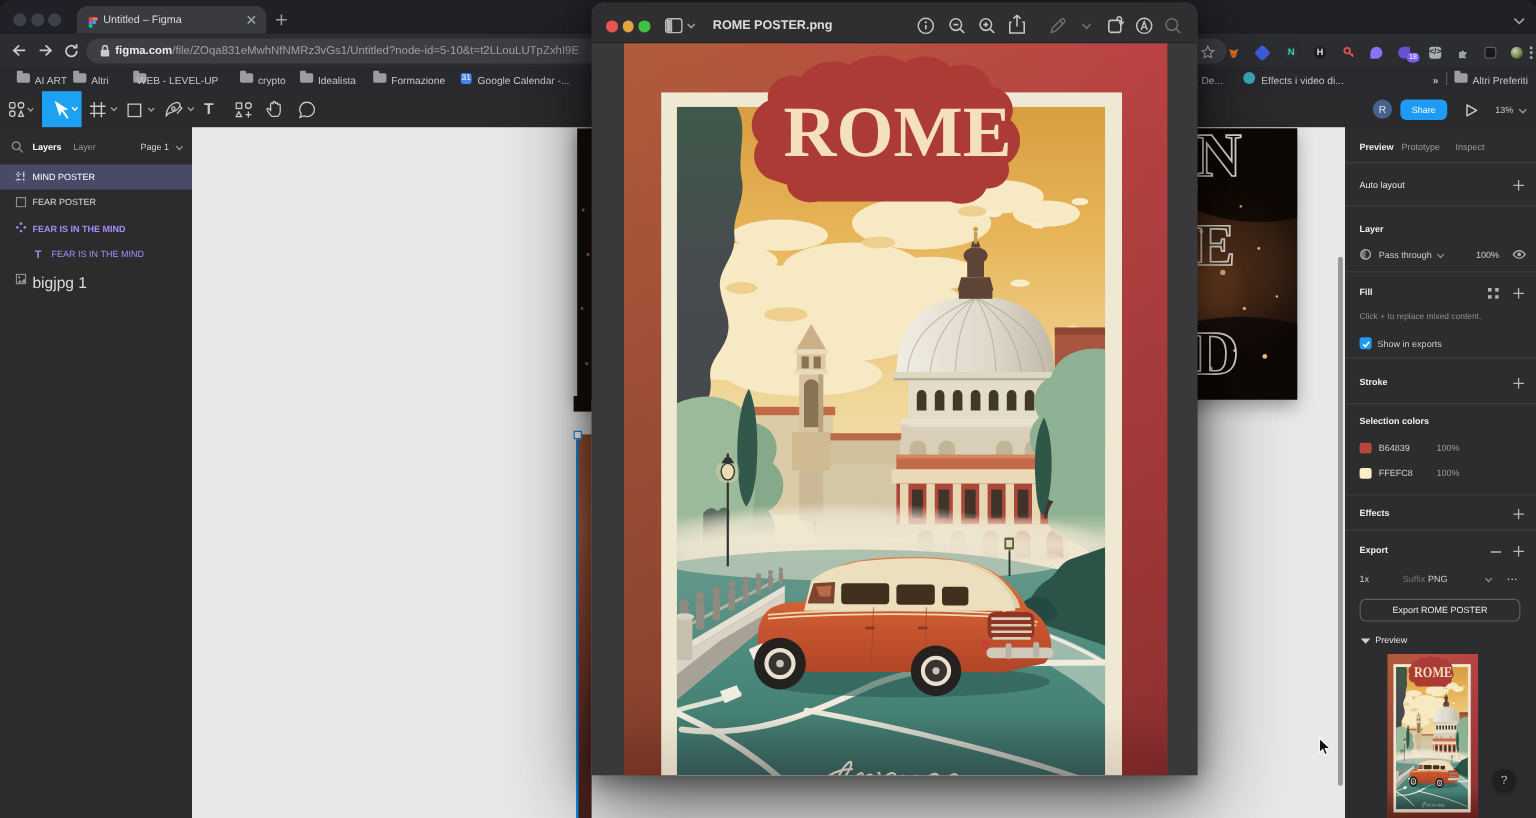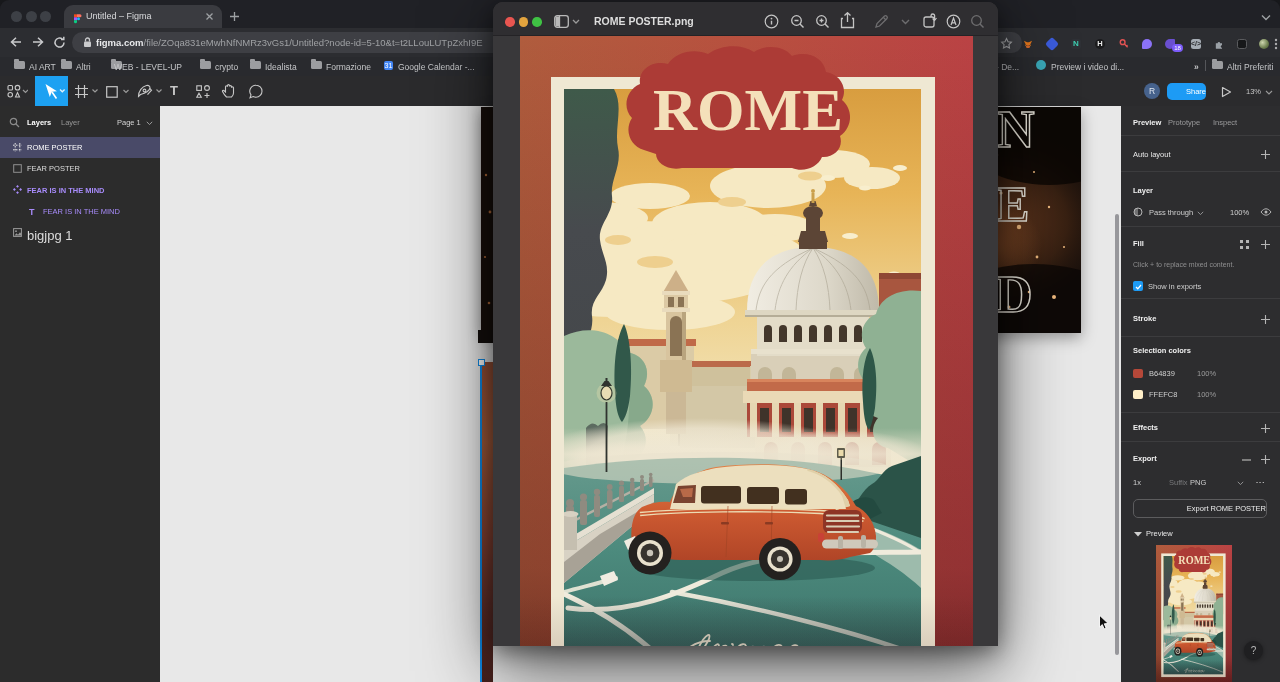--- a/index.html
+++ b/index.html
@@ -81,21 +81,21 @@
 <div class="bmf" style="left:200px"></div>
 <div class="bmt" style="left:215px">crypto</div>
 <div class="bmf" style="left:250px"></div>
 <div class="bmt" style="left:265px">Idealista</div>
 <div class="bmf" style="left:311px"></div>
 <div class="bmt" style="left:326px">Formazione</div>
 <div class="abs" style="left:384px;top:61px;width:9px;height:9px;border-radius:2px;background:#4285f4;color:#fff;font-size:7px;text-align:center;line-height:9.5px">31</div>
 <div class="bmt" style="left:398px">Google Calendar -...</div>
 <div class="bmt" style="left:996px">- De...</div>
 <div class="abs" style="left:1036px;top:60px;width:10px;height:10px;border-radius:50%;background:#3aa8b8"></div>
-<div class="bmt" style="left:1051px">Preview i video di...</div>
+<div class="bmt" style="left:1051px">Effects i video di...</div>
 <div class="bmt" style="left:1194px;font-weight:bold">»</div>
 <div class="abs" style="left:1205px;top:60px;width:1px;height:11px;background:#55565a"></div>
 <div class="bmf" style="left:1212px"></div>
 <div class="bmt" style="left:1227px">Altri Preferiti</div>
 
 <style>.ex{position:absolute;top:38.5px;width:10px;height:10px;border-radius:2.5px}</style>
 <svg class="abs" style="left:1000px;top:37px" width="13" height="13" viewBox="0 0 13 13">
     <path d="M6.5 1.6l1.5 3.1 3.4.5-2.5 2.4.6 3.4-3-1.6-3 1.6.6-3.4L1.6 5.2l3.4-.5z" fill="none" stroke="#aaabad" stroke-width="1.1"></path>
   </svg>
 <svg class="ex" style="left:1023px;background:none" width="11" height="11" viewBox="0 0 11 11">
@@ -167,21 +167,21 @@
     </g>
 </svg>
 <svg class="abs" style="left:221px;top:83px" width="16" height="16" viewBox="0 0 16 16">
  <path d="M5.5 14c-1.5-1.5-3-3.5-4-5.5-.4-.8.6-1.6 1.3-1L4.5 9V3.8c0-.6.4-1 1-1s1 .4 1 1V2.6c0-.6.4-1 1-1s1 .4 1 1v1c0-.6.4-1 1-1s1 .4 1 1v1.2c0-.6.4-1 1-1s1 .4 1 1V10c0 2-1 3.2-2 4z" fill="none" stroke="#c7c7c7" stroke-width="1.1"></path>
 </svg>
 <svg class="abs" style="left:248px;top:84px" width="16" height="15" viewBox="0 0 16 15">
  <path d="M8 1.2a6 6 0 0 1 0 12c-1 0-2-.2-2.8-.6L2 13.8l1-3A6 6 0 0 1 8 1.2z" fill="none" stroke="#c7c7c7" stroke-width="1.1"></path>
 </svg>
 
 <div class="abs" style="left:1144px;top:83px;width:16px;height:16px;border-radius:50%;background:#46628c;color:#dfe6ef;font-size:8.5px;text-align:center;line-height:16px">R</div>
-<div class="abs" style="left:1167px;top:83px;width:39px;height:17px;border-radius:5px;background:#1d9bf5;color:#fff;font-size:7.5px;text-align:right;line-height:17px">Share</div>
+<div class="abs" style="left:1167px;top:83px;width:39px;height:17px;border-radius:5px;background:#1d9bf5;color:#fff;font-size:7.5px;text-align:center;line-height:17px">Share</div>
 <svg class="abs" style="left:1220px;top:85.5px" width="12" height="12" viewBox="0 0 12 12">
     <path d="M2.5 1.5l8 4.5-8 4.5z" fill="none" stroke="#c7c7c7" stroke-width="1.2" stroke-linejoin="round"></path>
   </svg>
 <div class="abs txt" style="left:1246px;top:87px;font-size:7.5px;color:#c7c7c7">13%</div>
 <svg class="abs" style="left:1265px;top:90px" width="8" height="6" viewBox="0 0 8 6">
     <path d="M1 1l3 3 3-3" stroke="#9a9a9a" stroke-width="1.1" fill="none"></path>
   </svg>
 
 <svg class="abs" style="left:9px;top:117px" width="11" height="11" viewBox="0 0 11 11">
     <circle cx="4.5" cy="4.5" r="3.2" fill="none" stroke="#8a8a8a" stroke-width="1.2"></circle>
@@ -192,21 +192,21 @@
 <div class="abs txt" style="left:117px;top:118px;font-size:7.5px;color:#d5d5d5">Page 1</div>
 <svg class="abs" style="left:146px;top:121px" width="7" height="5" viewBox="0 0 7 5">
     <path d="M.8.8L3.5 3.6 6.2.8" stroke="#9a9a9a" stroke-width="1" fill="none"></path>
   </svg>
 <div class="abs" style="left:0;top:137px;width:160px;height:21px;background:#494a68"></div>
 <svg class="abs" style="left:13px;top:143px" width="9" height="9" viewBox="0 0 9 9">
     <g stroke="#e8e8e8" stroke-width="1" stroke-dasharray="1.6 1.3">
       <path d="M2.2 0v9M6.8 0v9M0 2.2h9M0 6.8h9"></path>
     </g>
   </svg>
-<div class="abs txt" style="left:27px;top:143px;font-size:7.5px;color:#fff">ROME POSTER</div>
+<div class="abs txt" style="left:27px;top:143px;font-size:7.5px;color:#fff">MIND POSTER</div>
 <svg class="abs" style="left:13px;top:164px" width="9" height="9" viewBox="0 0 9 9">
     <rect x="0.7" y="0.7" width="7.6" height="7.6" fill="none" stroke="#8f8f8f" stroke-width="1"></rect>
   </svg>
 <div class="abs txt" style="left:27px;top:164px;font-size:7.5px;color:#dcdcdc">FEAR POSTER</div>
 <svg class="abs" style="left:13px;top:185px" width="9" height="9" viewBox="0 0 9 9">
     <g fill="#a78bfa">
       <path d="M4.5 0l1.4 1.4-1.4 1.4-1.4-1.4z"></path>
       <path d="M4.5 6.2l1.4 1.4-1.4 1.4-1.4-1.4z"></path>
       <path d="M1.4 3.1l1.4 1.4-1.4 1.4L0 4.5z"></path>
       <path d="M7.6 3.1L9 4.5 7.6 5.9 6.2 4.5z"></path>
@@ -297,21 +297,21 @@
 <svg class="plus" style="left:1261px;top:455px" viewBox="0 0 9 9">
     <path d="M4.5 0v9M0 4.5h9" stroke="#b5b5b5" stroke-width="1.1"></path>
   </svg>
 <div class="rsn" style="left:1133px;top:478px">1x</div>
 <div class="rsn" style="left:1169px;top:478px;color:#77787a">Suffix</div>
 <div class="rsn" style="left:1190px;top:478px">PNG</div>
 <svg class="abs" style="left:1237px;top:481px" width="7" height="5" viewBox="0 0 7 5">
     <path d="M.8.8L3.5 3.6 6.2.8" stroke="#8f8f90" stroke-width="1" fill="none"></path>
   </svg>
 <div class="rsn" style="left:1256px;top:476px;letter-spacing:1px;font-weight:bold">...</div>
-<div class="abs" style="left:1133px;top:499px;width:134px;height:19px;border:1px solid #5c5c5e;border-radius:5px;color:#ececec;font-size:7.5px;text-align:right;line-height:18px">Export ROME POSTER</div>
+<div class="abs" style="left:1133px;top:499px;width:134px;height:19px;border:1px solid #5c5c5e;border-radius:5px;color:#ececec;font-size:7.5px;text-align:center;line-height:18px">Export ROME POSTER</div>
 <svg class="abs" style="left:1134px;top:531px" width="8" height="6" viewBox="0 0 8 6">
     <path d="M0 1h8L4 5.5z" fill="#d0d0d0"></path>
   </svg>
 <div class="rsn" style="left:1146px;top:529px;color:#e8e8e8">Preview</div>
 <div class="abs" style="left:1244px;top:641px;width:19px;height:19px;border-radius:50%;background:#1f1f21;color:#b8b8b8;font-size:10px;text-align:center;line-height:19px;box-shadow:0 1px 4px rgba(0,0,0,.4)">?</div>
 
 <svg width="0" height="0" style="position:absolute">
 <defs>
 <linearGradient id="bord" x1="0" y1="0" x2="1" y2="0">
  <stop offset="0" stop-color="#b05c3d"></stop>

